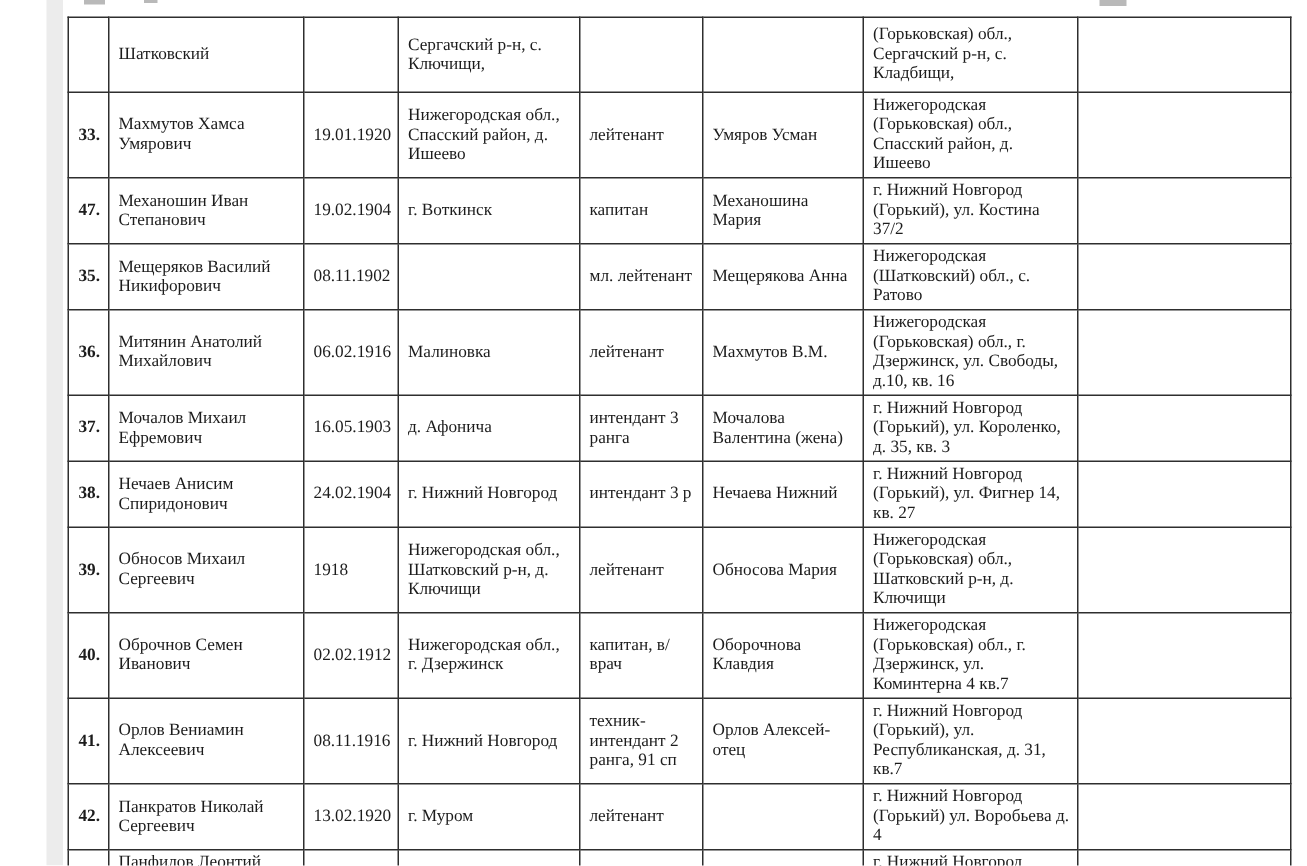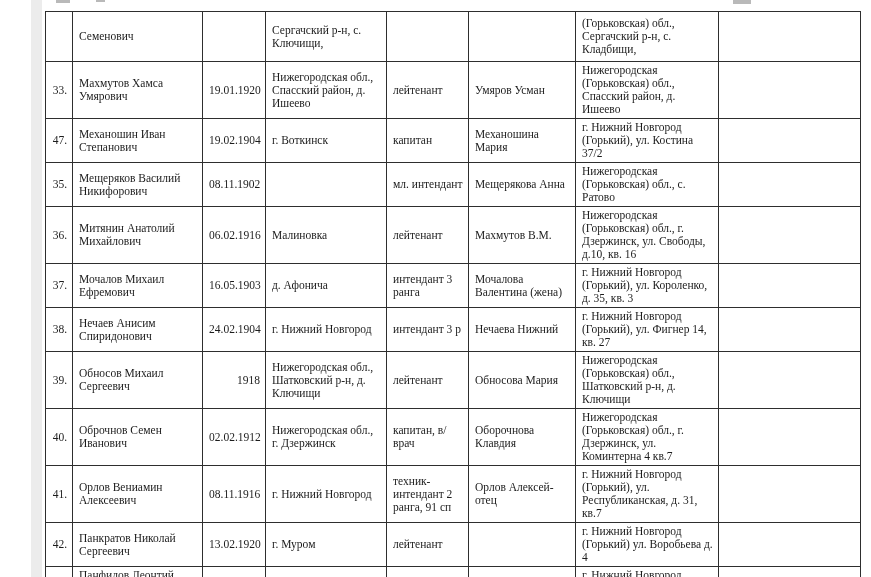--- a/index.html
+++ b/index.html
@@ -40,22 +40,22 @@
   }
   table.roster td {
     border: 1.4px solid #2e2e2e;
     font-size: 11.5px;
     line-height: 13px;
     vertical-align: middle;
     padding: 2px 5px 2px 6px;
     overflow: hidden;
     word-wrap: break-word;
   }
-  td.c-num  { text-align: right; padding: 2px 1px; }
-  td.c-date { padding-left: 4px; padding-right: 1px; white-space: nowrap; text-align: right; }
+  td.c-num  { text-align: center; padding: 2px 1px; font-weight: bold; }
+  td.c-date { padding-left: 4px; padding-right: 1px; white-space: nowrap; }
   col.w-num   { width: 27px; }
   col.w-name  { width: 130px; }
   col.w-date  { width: 63px; }
   col.w-place { width: 121px; }
   col.w-rank  { width: 82px; }
   col.w-rel   { width: 107px; }
   col.w-addr  { width: 143px; }
   col.w-notes { width: 142px; }
   tr.r0  { height: 50px; }
   tr.r1  { height: 54px; }
@@ -85,21 +85,21 @@
       <col class="w-date">
       <col class="w-place">
     <col class="w-rank">
       <col class="w-rel">
       <col class="w-addr">
       <col class="w-notes">
   </colgroup>
   <tbody>
     <tr class="r0">
       <td class="c-num"></td>
-      <td>Семенович</td>
+      <td>Шатковский</td>
       <td class="c-date"></td>
       <td>Сергачский р-н, с. Ключищи,</td>
       <td></td>
       <td></td>
       <td>(Горьковская) обл., Сергачский р-н, с. Кладбищи,</td>
       <td></td>
     </tr>
     <tr class="r1">
       <td class="c-num">33.</td>
       <td>Махмутов Хамса Умярович</td>
@@ -118,23 +118,23 @@
       <td>капитан</td>
       <td>Механошина Мария</td>
       <td>г. Нижний Новгород (Горький), ул. Костина 37/2</td>
       <td></td>
     </tr>
     <tr class="r3">
       <td class="c-num">35.</td>
       <td>Мещеряков Василий Никифорович</td>
       <td class="c-date">08.11.1902</td>
       <td></td>
-      <td>мл. интендант</td>
+      <td>мл. лейтенант</td>
       <td>Мещерякова Анна</td>
-      <td>Нижегородская (Горьковская) обл., с. Ратово</td>
+      <td>Нижегородская (Шатковский) обл., с. Ратово</td>
       <td></td>
     </tr>
     <tr class="r4">
       <td class="c-num">36.</td>
       <td>Митянин Анатолий Михайлович</td>
       <td class="c-date">06.02.1916</td>
       <td>Малиновка</td>
       <td>лейтенант</td>
       <td>Махмутов В.М.</td>
       <td>Нижегородская (Горьковская) обл., г. Дзержинск, ул. Свободы, д.10, кв. 16</td>

